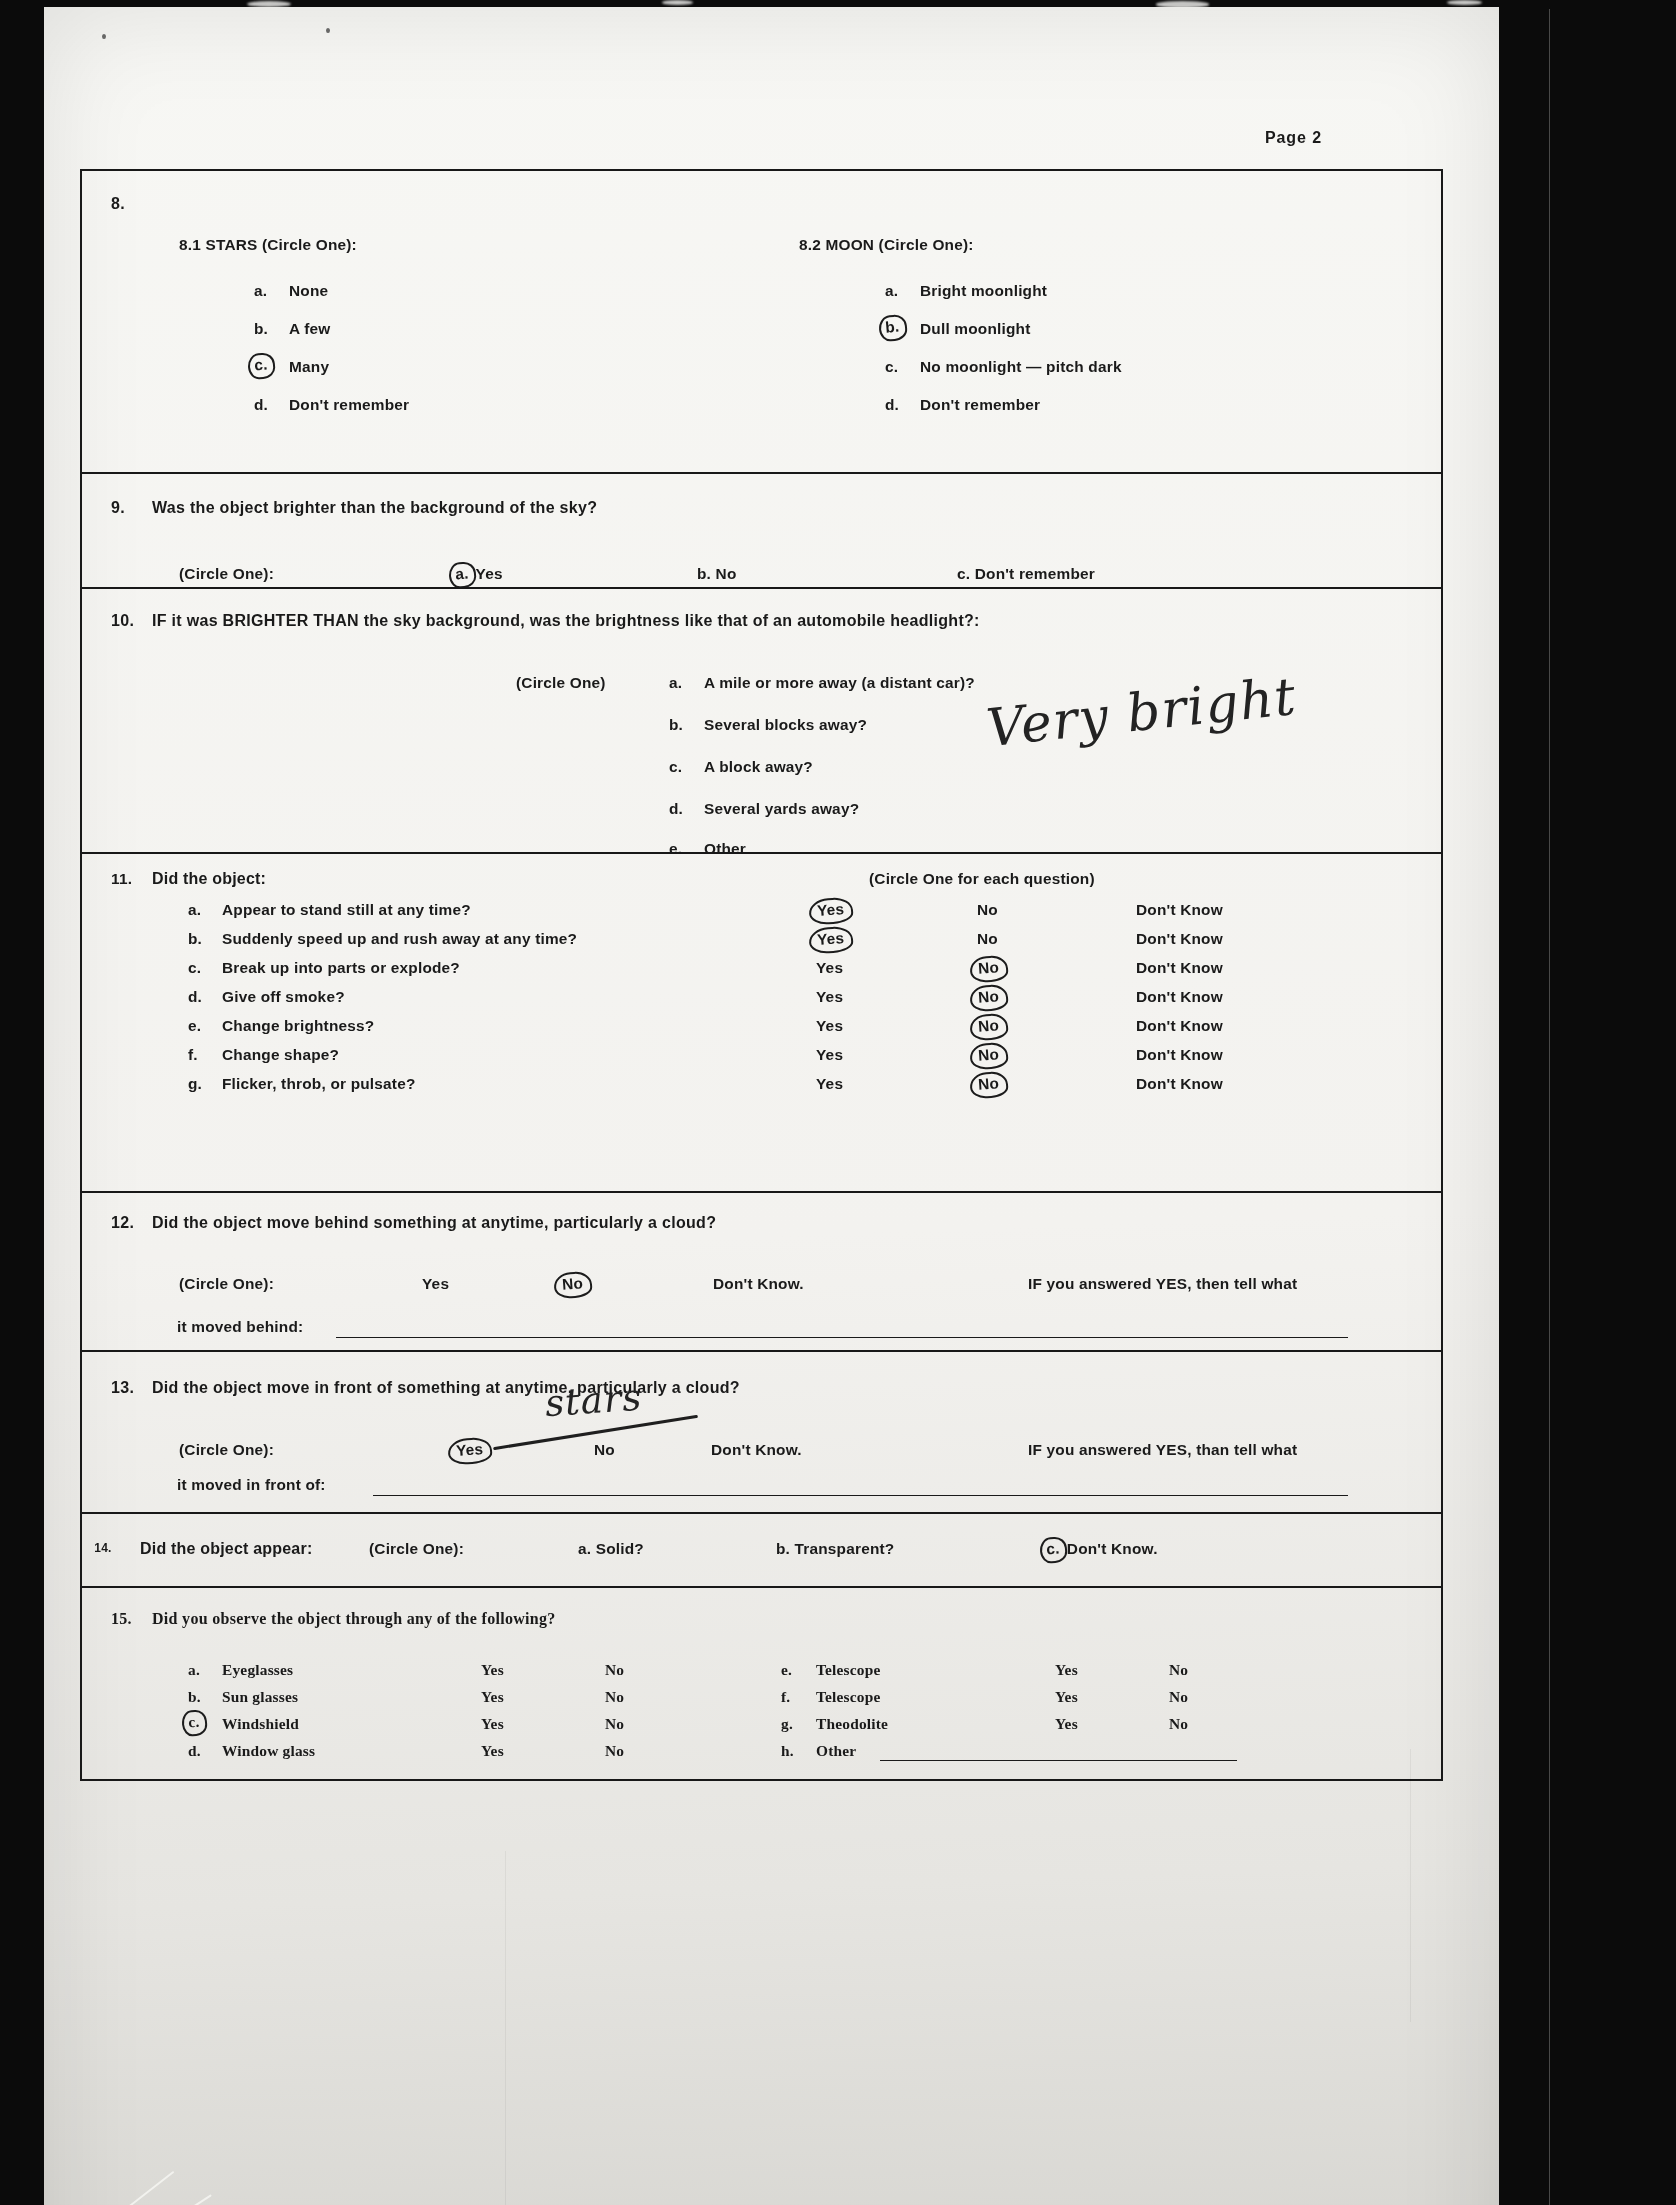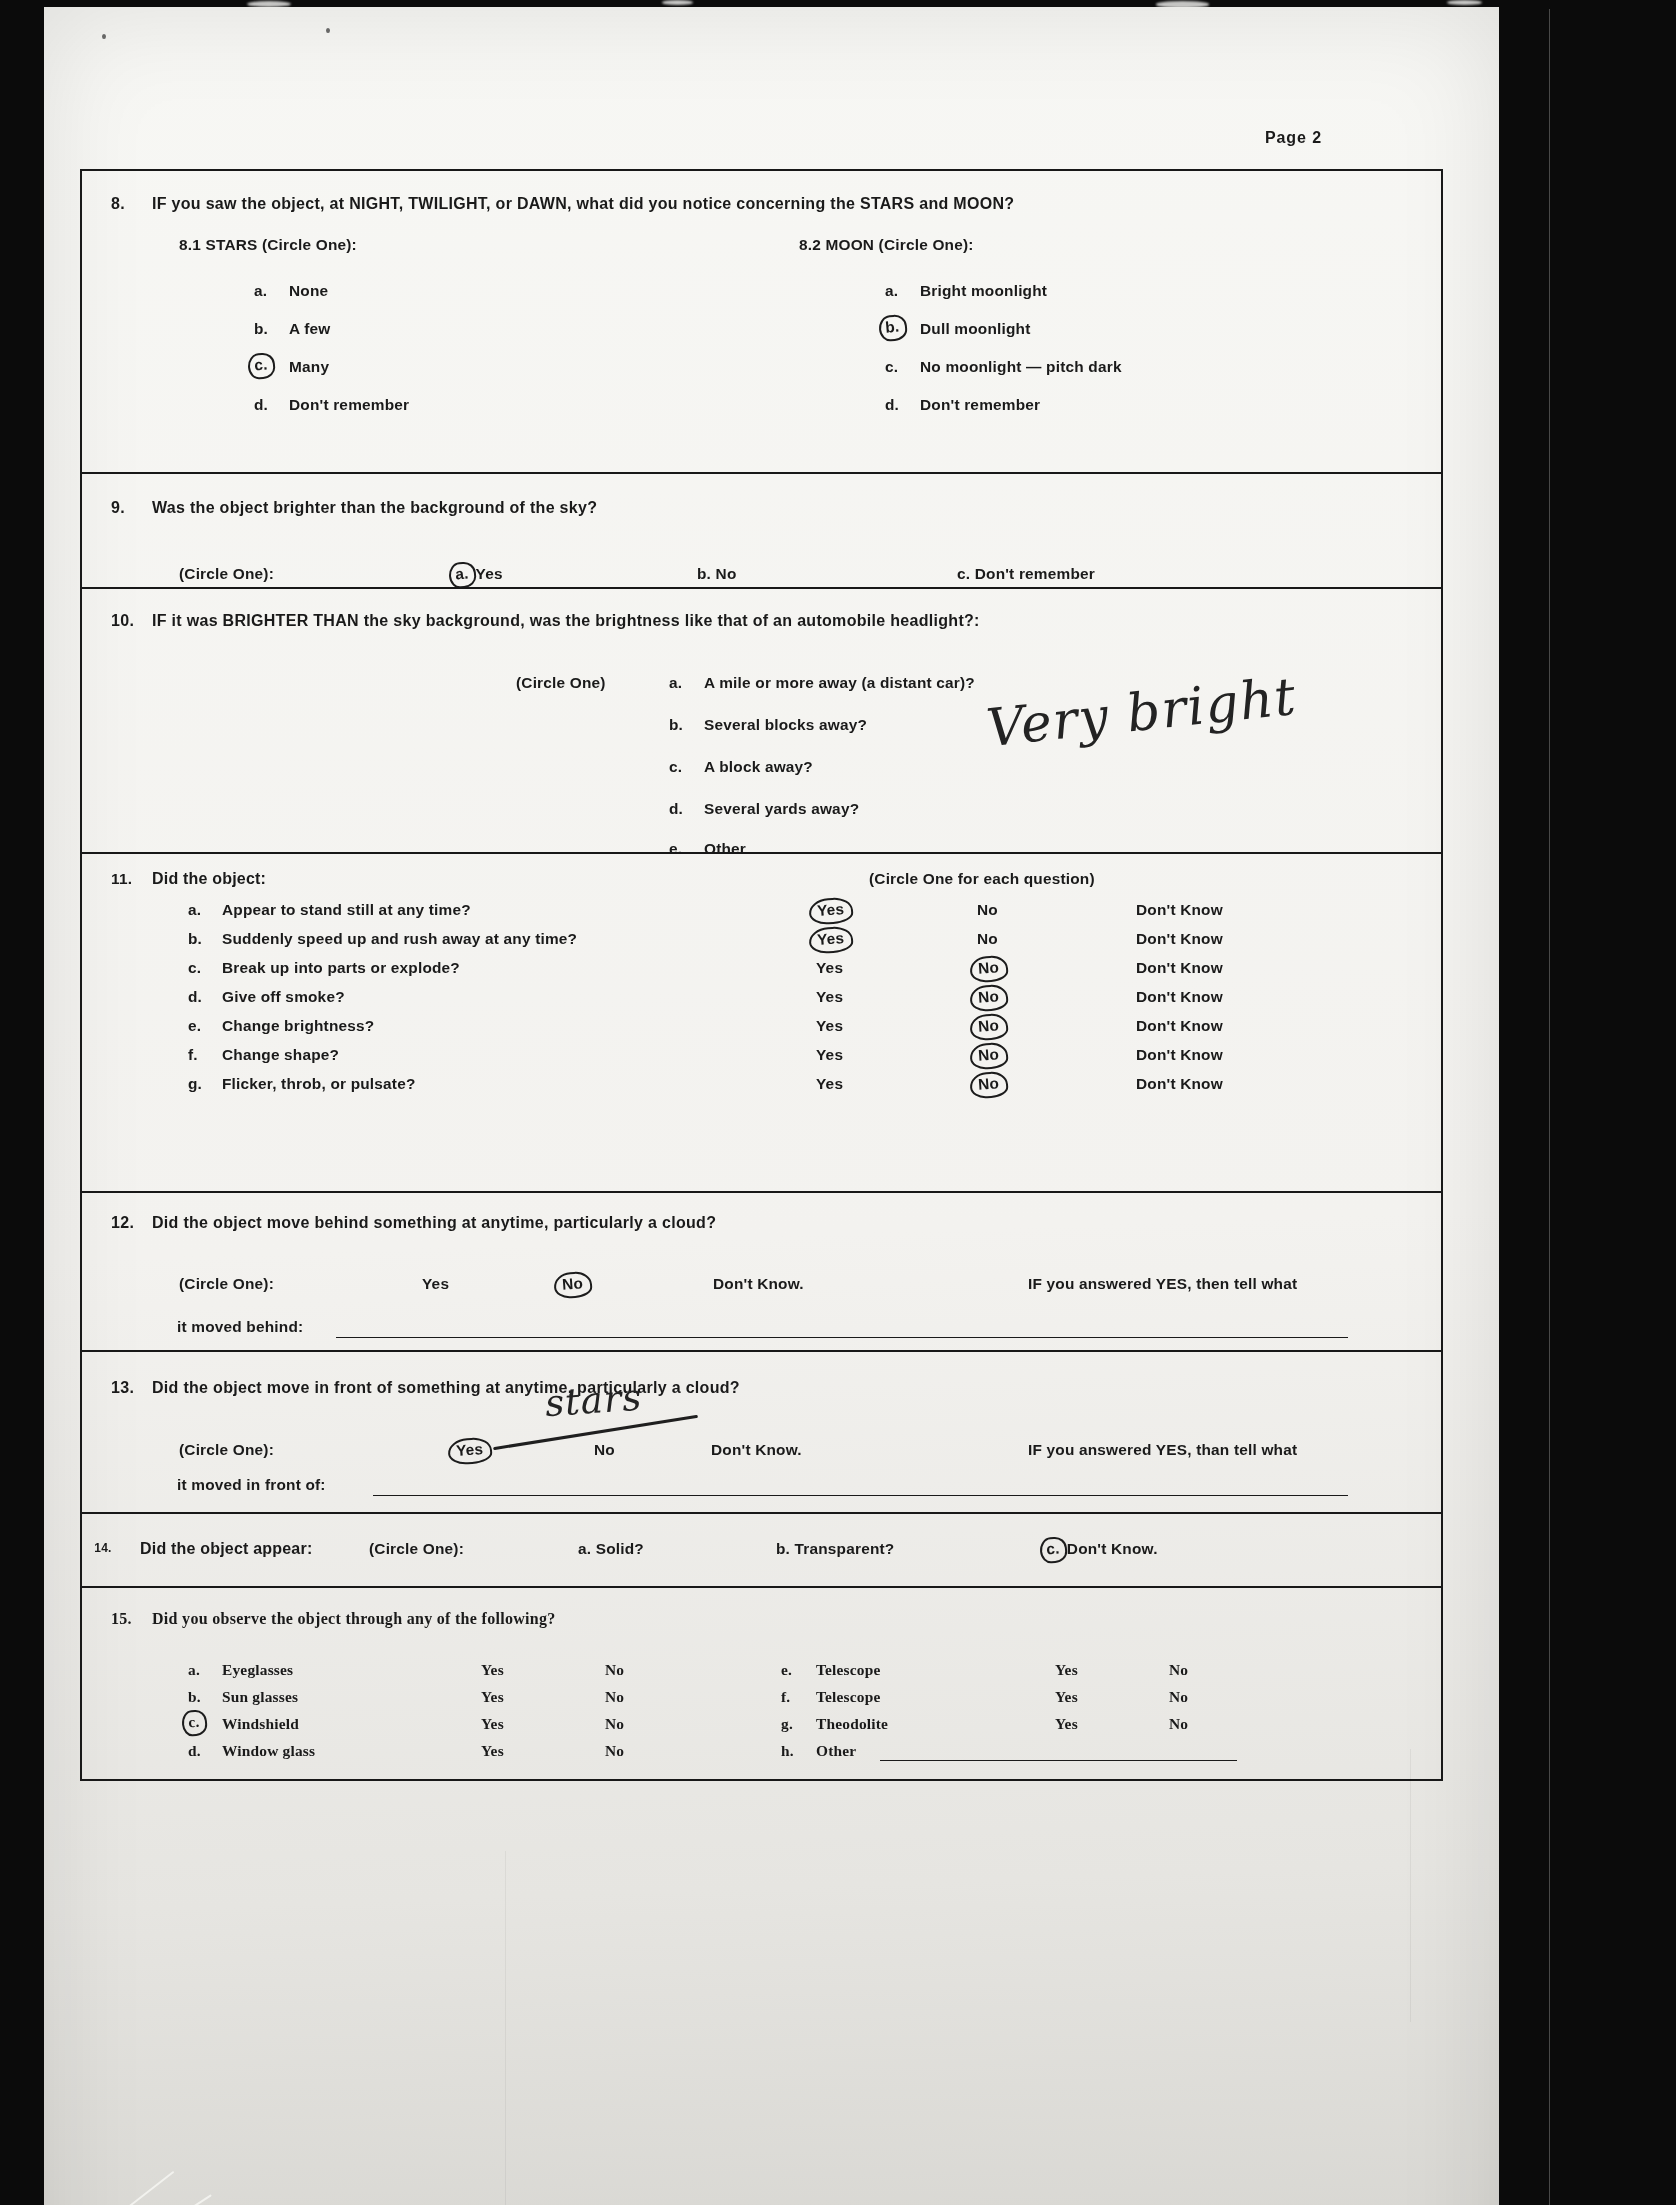--- a/index.html
+++ b/index.html
@@ -84,21 +84,20 @@
 
   <div class="page-number">Page 2</div>
   <div class="speck" style="left:282px;top:21px"></div>
   <div class="speck" style="left:58px;top:27px"></div>
 
   <div class="form">
 
     <div class="section s8">
       <div class="qline" style="padding-top:23px">
         <span class="qnum">8.</span>
-        <span class="qtext">IF you saw the object, at NIGHT, TWILIGHT, or DAWN, what did you notice concerning the STARS and MOON?</span>
       </div>
       <div class="posrow" style="height:28px;margin-top:22px">
         <span class="subhead" style="left:97px">8.1  STARS (Circle One):</span>
         <span class="subhead" style="left:717px">8.2  MOON (Circle One):</span>
       </div>
       <div class="posrow optrow" style="margin-top:17.6px">
         <span class="letter" style="left:172px">a.</span>
         <span style="left:207px">None</span>
         <span class="letter" style="left:803px">a.</span>
         <span style="left:838px">Bright moonlight</span>

